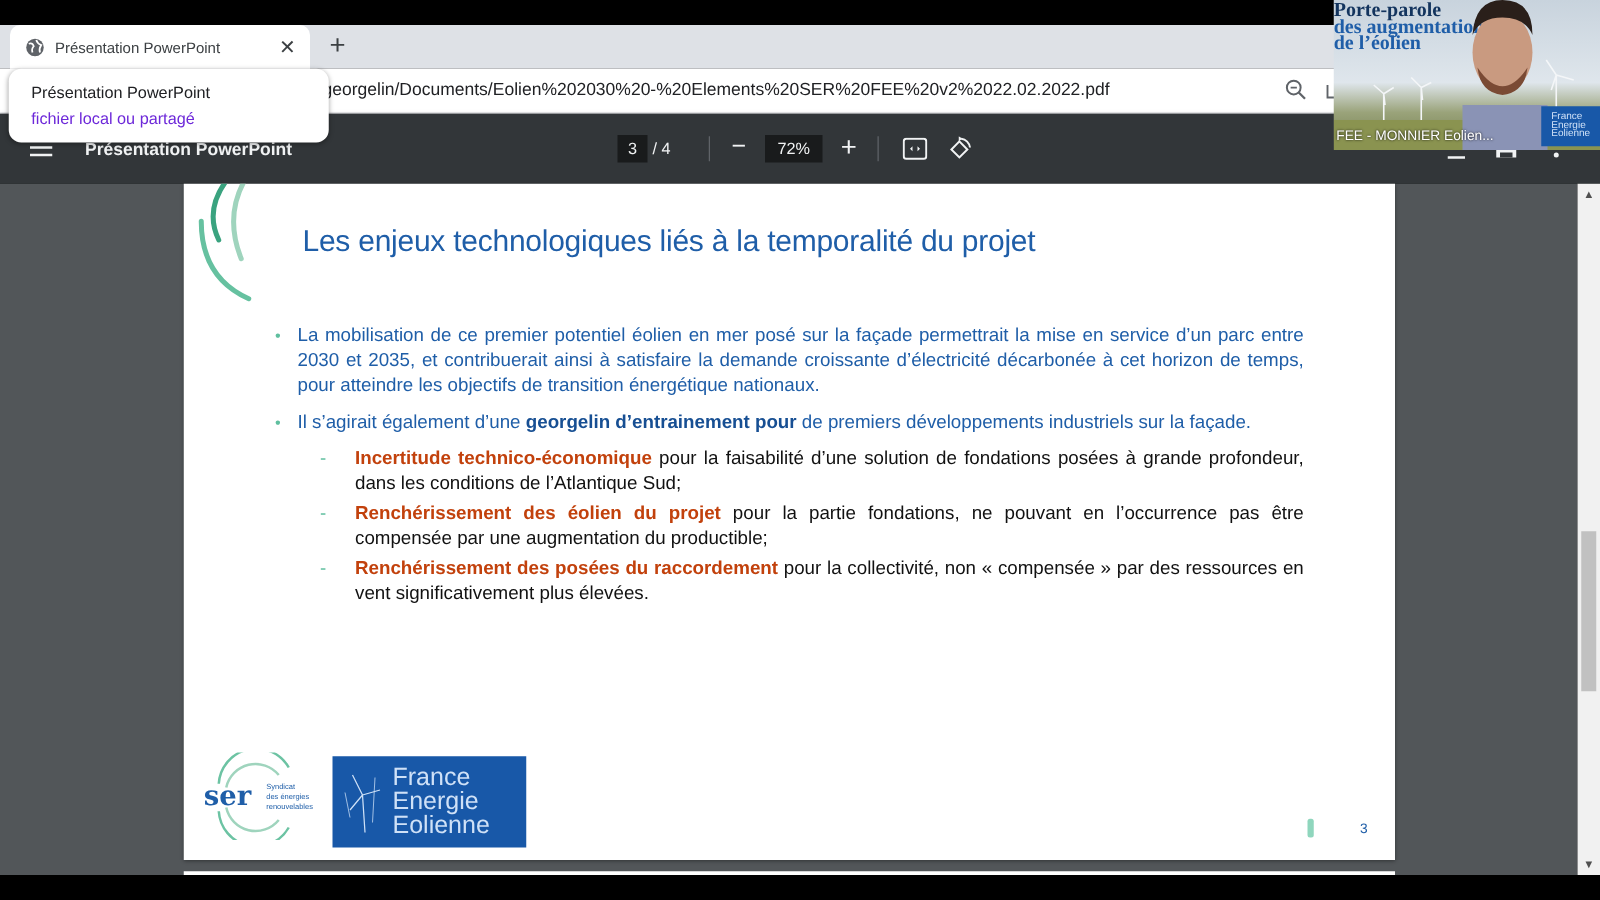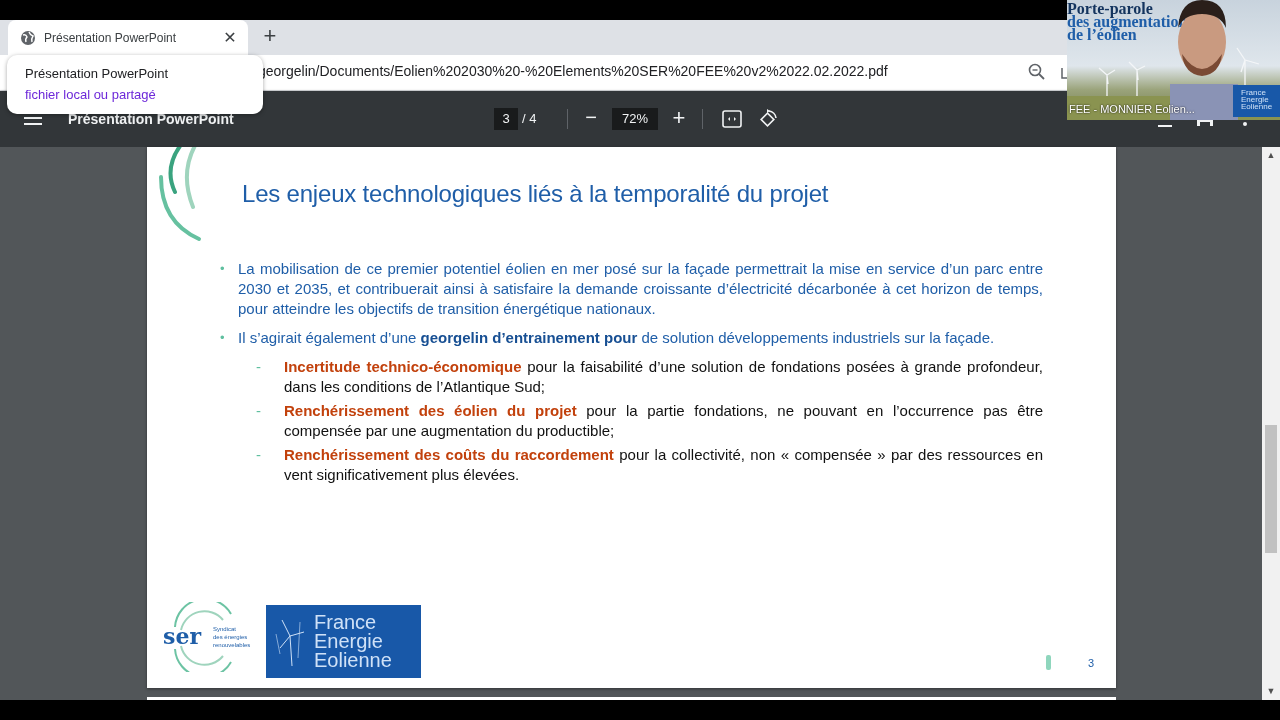--- a/index.html
+++ b/index.html
@@ -179,30 +179,30 @@
     <path d="M42 5 Q24 35 38 70" stroke="#9fd4bd" stroke-width="4" fill="none" stroke-linecap="round"></path>
     <path d="M6 40 Q6 85 44 102" stroke="#66c1a0" stroke-width="4" fill="none" stroke-linecap="round"></path>
   </svg>
   <div id="slide-title">Les enjeux technologiques liés à la temporalité du projet</div>
 
   <div class="bullets">
     <div class="bullet">
       <span>La mobilisation de ce premier potentiel éolien en mer posé sur la façade permettrait la mise en service d’un parc entre 2030 et 2035, et contribuerait ainsi à satisfaire la demande croissante d’électricité décarbonée à cet horizon de temps, pour atteindre les objectifs de transition énergétique nationaux.</span>
     </div>
     <div class="bullet">
-      <span>Il s’agirait également d’une </span><b>georgelin d’entrainement pour</b><span> de solution développements industriels sur la façade.</span>
+      <span>Il s’agirait également d’une </span><b>georgelin d’entrainement pour</b><span> de premiers développements industriels sur la façade.</span>
     </div>
     <div class="sub">
       <span class="dash">-</span><b>Incertitude technico-économique</b><span> pour la faisabilité d’une solution de fondations posées à grande profondeur, dans les conditions de l’Atlantique Sud;</span>
     </div>
     <div class="sub">
       <span class="dash">-</span><b>Renchérissement des éolien du projet</b><span> pour la partie fondations, ne pouvant en l’occurrence pas être compensée par une augmentation du productible;</span>
     </div>
     <div class="sub">
-      <span class="dash">-</span><b>Renchérissement des coûts du raccordement</b><span> pour la collectivité, non « compensée » par des ressources en vent significativement plus élevées.</span>
+      <span class="dash">-</span><b>Renchérissement des posées du raccordement</b><span> pour la collectivité, non « compensée » par des ressources en vent significativement plus élevées.</span>
     </div>
   </div>
 
   <svg id="ser-logo" viewBox="0 0 100 70">
     <path d="M14 25 A30 30 0 0 1 70 12" stroke="#6cc3a3" stroke-width="2" fill="none"></path>
     <path d="M20 28 A24 24 0 0 1 62 18" stroke="#9fd4bd" stroke-width="2" fill="none"></path>
     <path d="M14 47 A30 30 0 0 0 70 60" stroke="#6cc3a3" stroke-width="2" fill="none"></path>
     <path d="M20 44 A24 24 0 0 0 62 54" stroke="#9fd4bd" stroke-width="2" fill="none"></path>
     <text x="2" y="42" font-family="DejaVu Serif, serif" font-weight="bold" font-size="22" fill="#1f5ea8">ser</text>
     <text x="52" y="29" font-family="Liberation Sans, sans-serif" font-size="6" fill="#1f5ea8">Syndicat</text>

